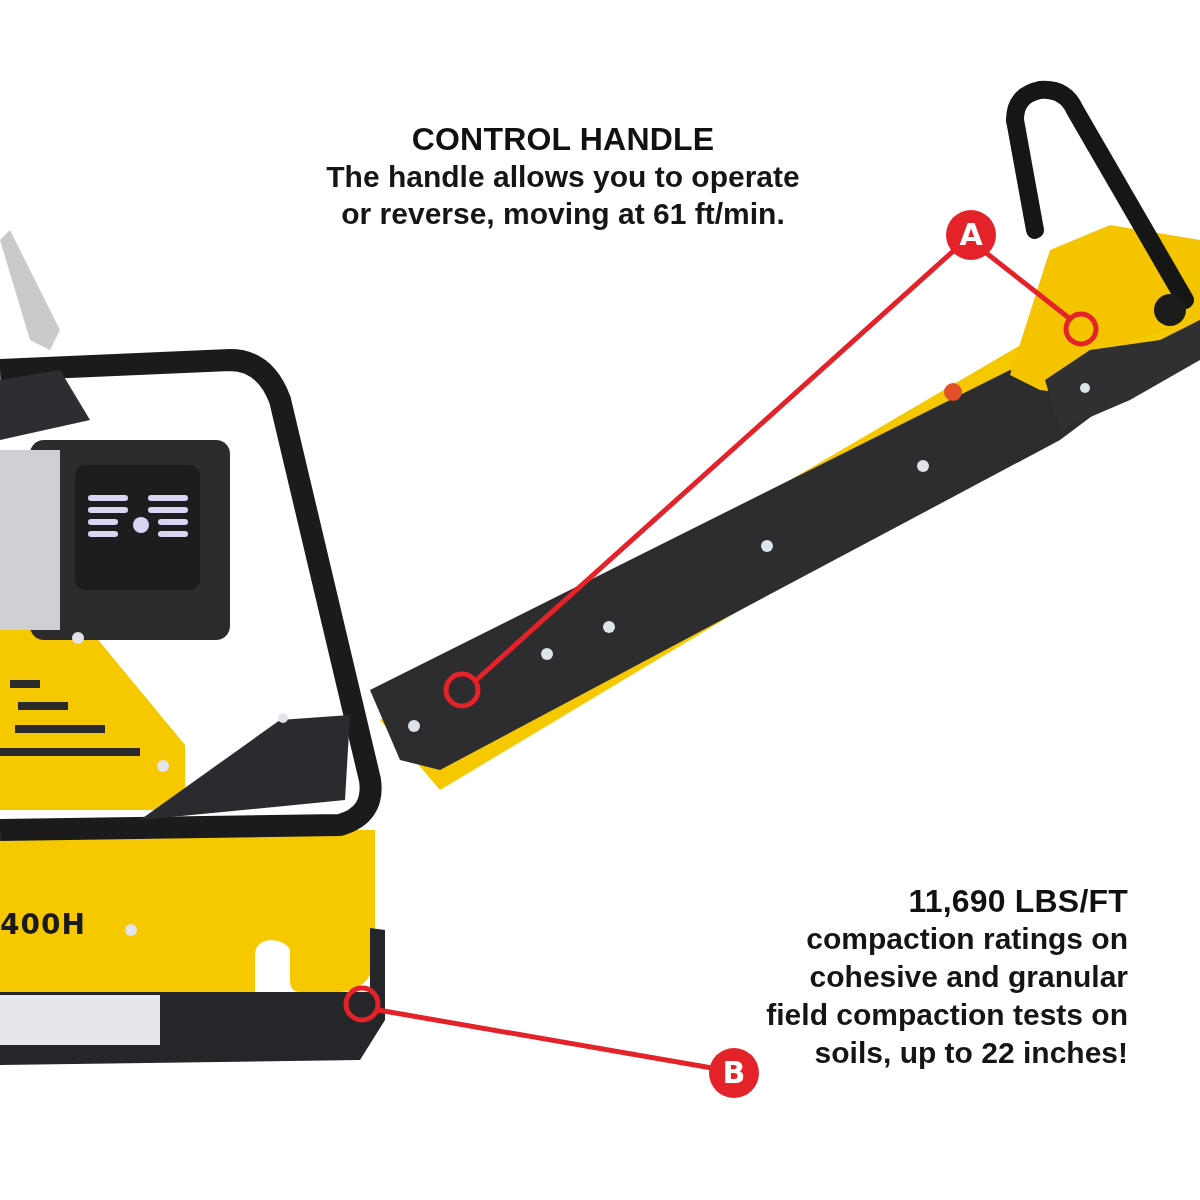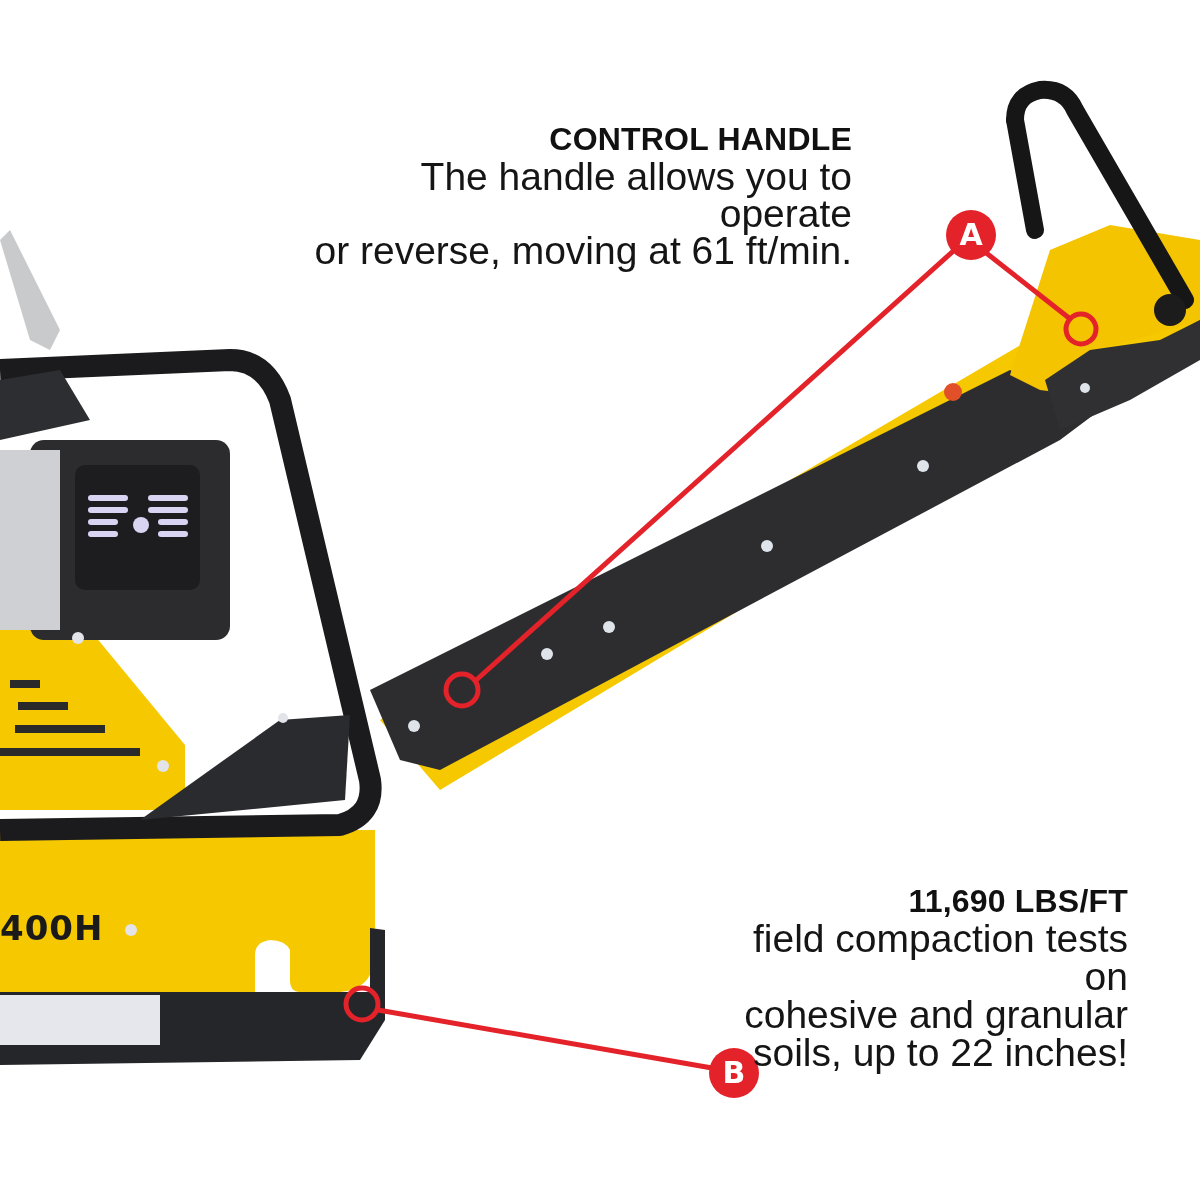--- a/index.html
+++ b/index.html
@@ -1,25 +1,25 @@
 <!DOCTYPE html>
 <html><head>
   <meta charset="utf-8">
   <style>
     html, body { margin: 0; padding: 0; background: #ffffff; }
     body { width: 1200px; height: 1200px; position: relative; overflow: hidden;
            font-family: "Liberation Sans", "DejaVu Sans", sans-serif; color: #111111; }
     .canvas { position: absolute; left: 0; top: 0; width: 1200px; height: 1200px; }
     .callout-text { position: absolute; }
-    .callout-a-text { left: 283px; top: 120px; width: 560px; text-align: right; margin-left: 9px; }
+    .callout-a-text { left: 283px; top: 120px; width: 560px; text-align: center; }
     .callout-b-text { right: 72px; top: 866px; width: 420px; text-align: right; margin-top: 16px; }
     .callout-title { font-weight: 700; font-size: 32px; line-height: 38px; letter-spacing: 0.2px; color: #111111; }
-    .callout-body { font-size: 39px; line-height: 37px; color: #151515; font-weight: 400; }
+    .callout-body { font-size: 30px; line-height: 37px; color: #151515; font-weight: 700; }
     .callout-b-text .callout-body { line-height: 38px; }
-    .model-label { position: absolute; left: 0; top: 908px; font-weight: 700; font-size: 34px;
+    .model-label { position: absolute; left: 0; top: 908px; font-weight: 700; font-size: 28px;
                    color: #1a1a1a; font-family: "DejaVu Sans", sans-serif; letter-spacing: 1px; }
     .badge { position: absolute; width: 50px; height: 50px; border-radius: 50%; background: #e32229;
              color: #ffffff; font-weight: 700; font-size: 30px; line-height: 50px; text-align: center;
              font-family: "DejaVu Sans", sans-serif; }
     .badge-a { left: 946px; top: 210px; }
     .badge-b { left: 709px; top: 1048px; }
   </style>
 </head>
 <body>
 
@@ -110,18 +110,19 @@
   <div class="badge badge-b">B</div>
 
   <div class="callout-text callout-a-text">
     <div class="callout-title">CONTROL HANDLE</div>
     <div class="callout-body">The handle allows you to operate</div>
     <div class="callout-body">or reverse, moving at 61 ft/min.</div>
   </div>
 
   <div class="callout-text callout-b-text">
     <div class="callout-title">11,690 LBS/FT</div>
+    <div class="callout-body">compaction ratings on</div>
+    <div class="callout-body">cohesive and granular</div>
     <div class="callout-body">field compaction tests on</div>
-    <div class="callout-body">cohesive and granular</div>
     <div class="callout-body">soils, up to 22 inches!</div>
   </div>
 
 </div>
 
 </body></html>

